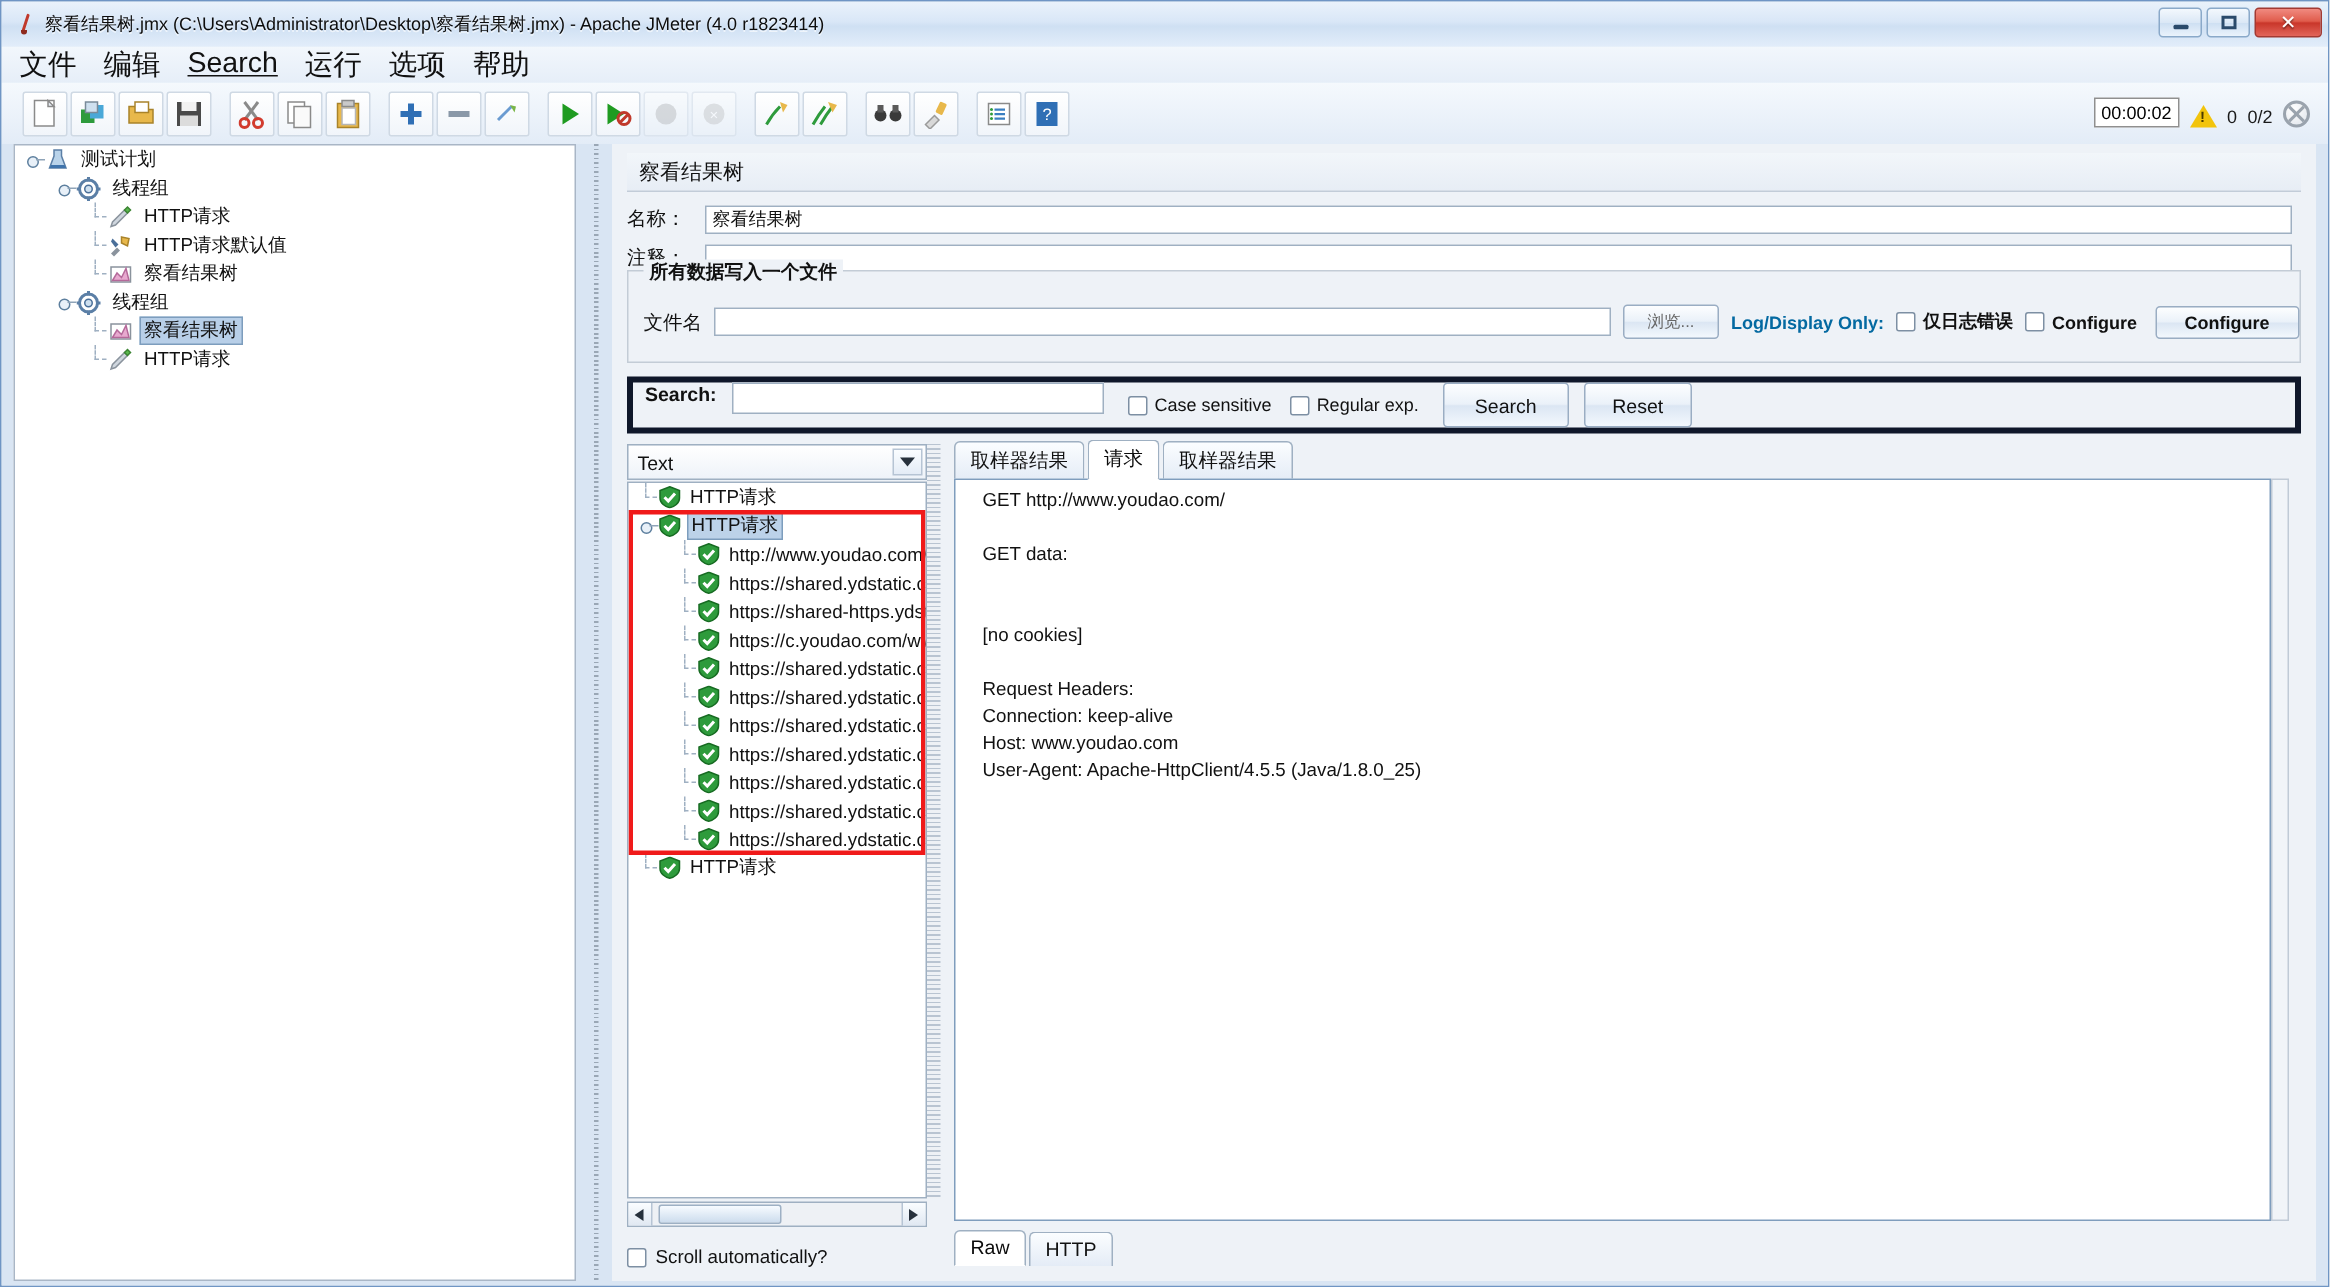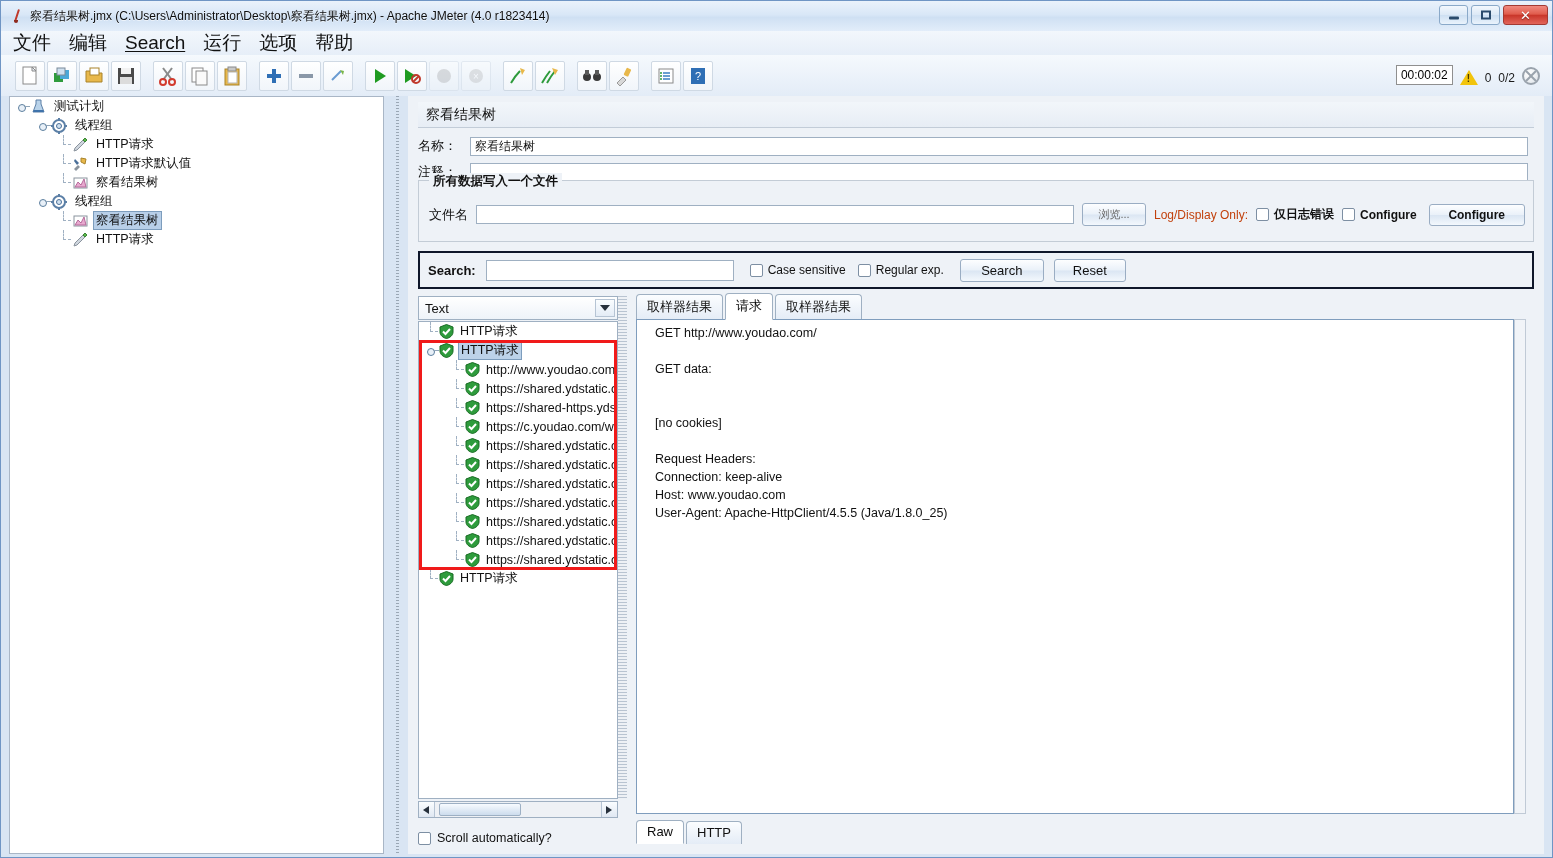--- a/index.html
+++ b/index.html
@@ -193,22 +193,22 @@
   }
   .btn.small { font-size: 11px; color: #666; padding: 3px 6px; }
   .chk {
     width: 13px; height: 13px; border: 1px solid #7d8fa3; background: #fff;
     display: inline-block; flex: 0 0 auto; border-radius: 2px;
   }
   .chk-wrap { display: flex; align-items: center; gap: 5px; font-size: 12px; color: #111; }
 
   .search-box {
     position: absolute; left: 10px; top: 155px; width: 1116px; height: 38px;
-    border: 2px solid #0f172a; background: #eef2f7;
-    display: flex; align-items: center; padding: 0 8px; gap: 10px;
+    border: 4px solid #0f172a; background: #eef2f7;
+    display: flex; padding: 0 8px; gap: 10px;
   }
 
   .lower-area {
     position: absolute; left: 10px; top: 200px; width: 1116px; height: 552px;
   }
   .tree-side {
     position: absolute; left: 0; top: 0; width: 208px; height: 552px;
   }
   .combo {
     position: absolute; left: 0; top: 0; width: 200px; height: 24px;
@@ -551,21 +551,21 @@
         <span class="form-label">注释：</span>
         <input class="txt-input" style="width: 1058px;" value="">
       </div>
 
       <div class="group-box">
         <span class="group-title">所有数据写入一个文件</span>
         <div style="position:absolute;left:10px;top:22px;display:flex;align-items:center;gap:8px;">
           <span style="font-size:13px;color:#111;">文件名</span>
           <input class="txt-input" style="width: 598px;" value="">
           <button class="btn small" style="width:64px;">浏览...</button>
-          <span style="font-size:12px;font-weight:normal;color:#c2410c;margin-left:0;">Log/Display Only:</span>
+          <span style="font-size:12px;font-weight:bold;color:#0369a1;margin-left:0;">Log/Display Only:</span>
           <span class="chk-wrap">
             <span class="chk"></span>
             <span style="font-weight:bold;">仅日志错误</span>
           </span>
           <span class="chk-wrap">
             <span class="chk"></span>
             <span style="font-weight:bold;">Configure</span>
           </span>
           <button class="btn" style="font-weight:bold;width:96px;margin-left:4px;">Configure</button>
         </div>

